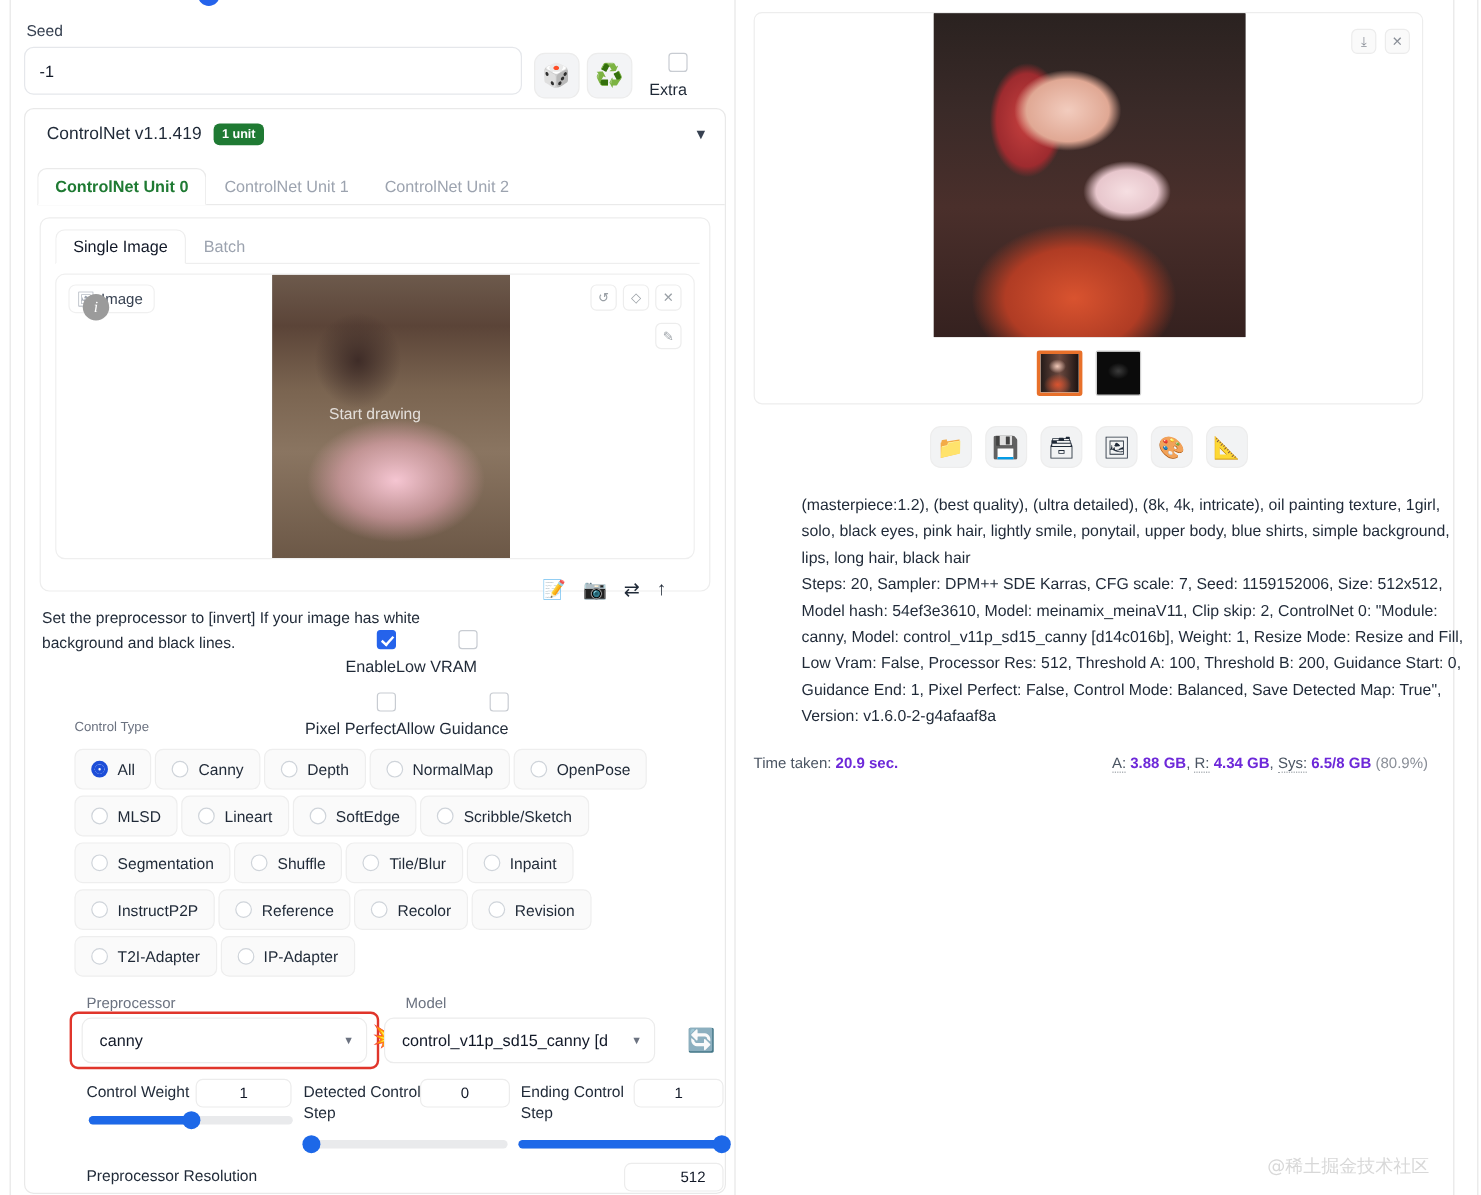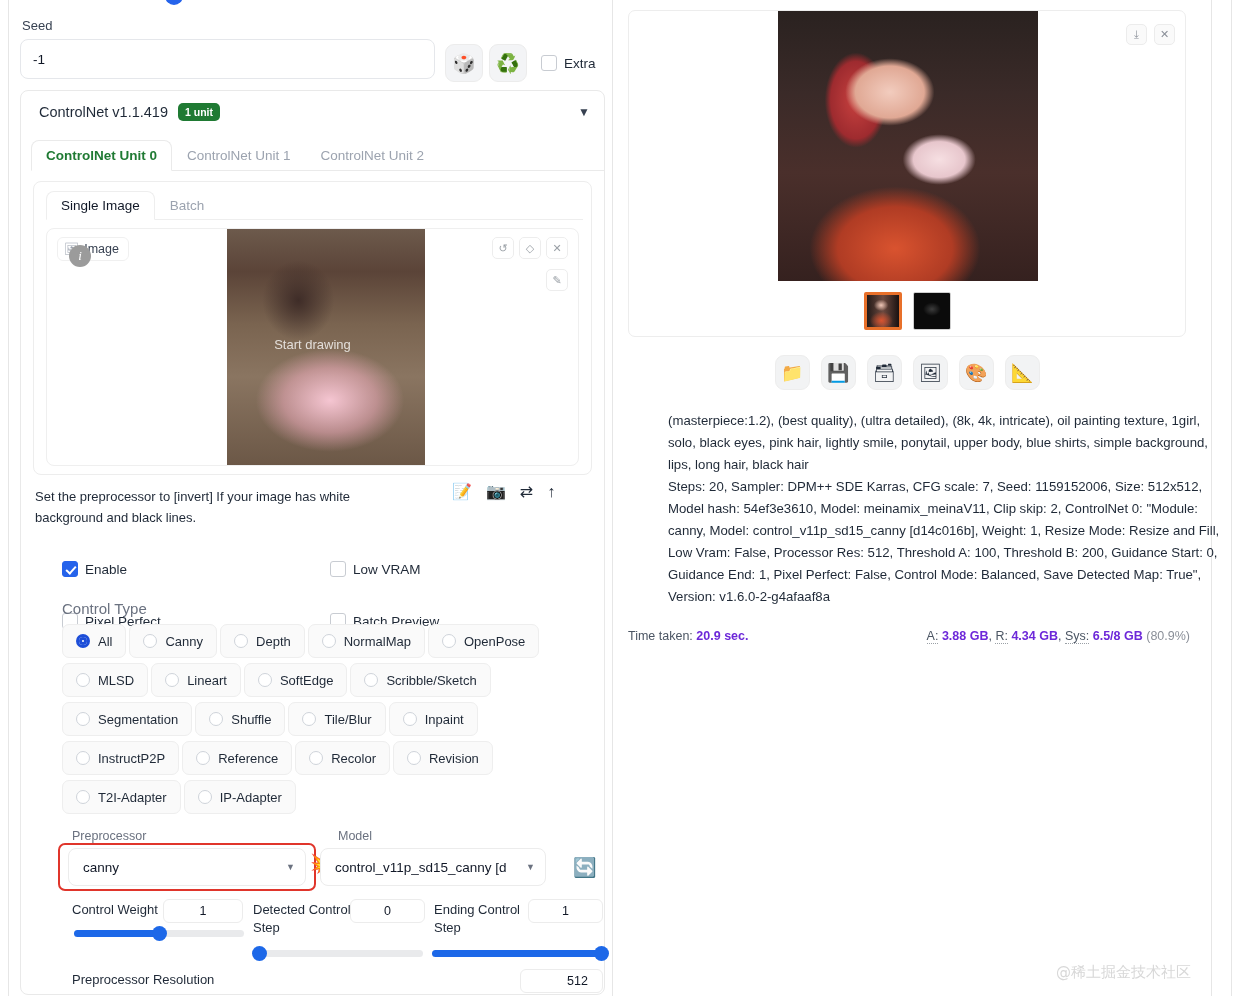--- a/index.html
+++ b/index.html
@@ -32,21 +32,21 @@
     width: 415px; height: 40px; border: 1px solid #e5e7eb; border-radius: 8px;
     background: #fff; font-size: 13.5px; padding: 0 12px; color: #111827;
     font-family: "Liberation Sans", sans-serif;
   }
   .seed-ctrls { position: absolute; left: 425px; top: 18px; display: flex; align-items: center; gap: 6px; }
   .sq-btn {
     width: 38px; height: 38px; border-radius: 9px; background: #f3f4f6;
     border: 1px solid #ececec; display: flex; align-items: center; justify-content: center;
     font-size: 19px; cursor: pointer;
   }
-  .cb-wrap { display: flex; align-items: flex-end; gap: 7px; cursor: pointer; }
+  .cb-wrap { display: flex; align-items: flex-end; gap: 7px; cursor: pointer; flex-direction: column; }
   .cbox {
     width: 16px; height: 16px; border: 1px solid #c8ccd2; border-radius: 3px;
     background: #fff; display: inline-block; position: relative; flex: none;
   }
   .cbox.on { background: #2563eb; border-color: #2563eb; }
   .cbox.on:after {
     content: ""; position: absolute; left: 5px; top: 1.5px; width: 4px; height: 8px;
     border: solid #fff; border-width: 0 2px 2px 0; transform: rotate(42deg);
   }
   .cb-label { font-size: 13.5px; color: #1f2937; }
@@ -69,21 +69,21 @@
     padding: 7px 14px; font-size: 13.5px; color: #9ca3af; cursor: pointer;
     border: 1px solid transparent; border-radius: 8px 8px 0 0; position: relative; top: 1px;
   }
   .unit-tab.active {
     color: #1f7a33; font-weight: bold; background: #fff;
     border-color: #eaeaea; border-bottom-color: #fff;
   }
 
   .inner-card {
     margin: 10px 12px 0 12px; border: 1px solid #ededed; border-radius: 8px; background: #fff;
-    padding: 8px 8px 8px 8px;
+    padding: 8px 8px 26px 8px;
   }
   .sub-tabs { display: flex; border-bottom: 1px solid #eee; margin: 0 0 0 4px; }
   .sub-tab {
     padding: 6px 14px; font-size: 13.5px; color: #9ca3af; cursor: pointer;
     border: 1px solid transparent; border-radius: 8px 8px 0 0; position: relative; top: 1px;
   }
   .sub-tab.active { color: #111827; background: #fff; border-color: #eee; border-bottom-color: #fff; }
 
   .drop-area {
     position: relative; margin: 8px 4px 0 4px; height: 238px;
@@ -112,24 +112,24 @@
   }
   .img-tool-2 { position: absolute; right: 10px; top: 40px; z-index: 3; }
 
   .hint {
     margin: 12px 14px 0 14px; font-size: 13px; color: #1f2937; line-height: 1.6; width: 360px;
   }
   .hint-icons { position: absolute; left: 432px; top: 482px; display: flex; align-items: center; gap: 14px; }
   .hint-icon { font-size: 16px; cursor: pointer; }
 
   .cb-grid { position: absolute; left: 42px; top: 525px; width: 500px; }
-  .cb-grid .row { display: flex; margin-bottom: 14px; margin-top: 36px; }
+  .cb-grid .row { display: flex; margin-bottom: 14px; }
   .cb-grid .row .cb-wrap:first-child { width: 268px; }
 
-  .ct-label { position: absolute; left: 42px; top: 600px; font-size: 15px; color: #6b7280; }
+  .ct-label { position: absolute; left: 42px; top: 600px; font-size: 11px; color: #6b7280; }
   .ct-wrap { position: absolute; left: 42px; top: 624px; width: 500px; }
   .ct-row { display: flex; flex-wrap: wrap; }
   .ct-item {
     display: flex; align-items: center; gap: 8px; border: 1px solid #eeeeee; background: #fafafa;
     border-radius: 7px; padding: 0 13px; height: 34px; margin: 0 3px 5px 0; cursor: pointer;
     font-size: 13px; color: #1f2937; white-space: nowrap;
   }
   .radio {
     width: 14px; height: 14px; border-radius: 50%; border: 1px solid #cfd4da; background: #fff;
     flex: none; position: relative;
@@ -336,21 +336,21 @@
           <span class="cb-label">Low VRAM</span>
         </label>
       </div>
       <div class="row">
         <label class="cb-wrap">
           <span class="cbox"></span>
           <span class="cb-label">Pixel Perfect</span>
         </label>
         <label class="cb-wrap">
           <span class="cbox"></span>
-          <span class="cb-label">Batch Preview</span>
+          <span class="cb-label">Allow Guidance</span>
         </label>
       </div>
     </div>
 
     <div class="ct-label">Control Type</div>
     <div class="ct-wrap">
       <div class="ct-row">
         <div class="ct-item">
             <span class="radio on"></span>
             <span>All</span>

